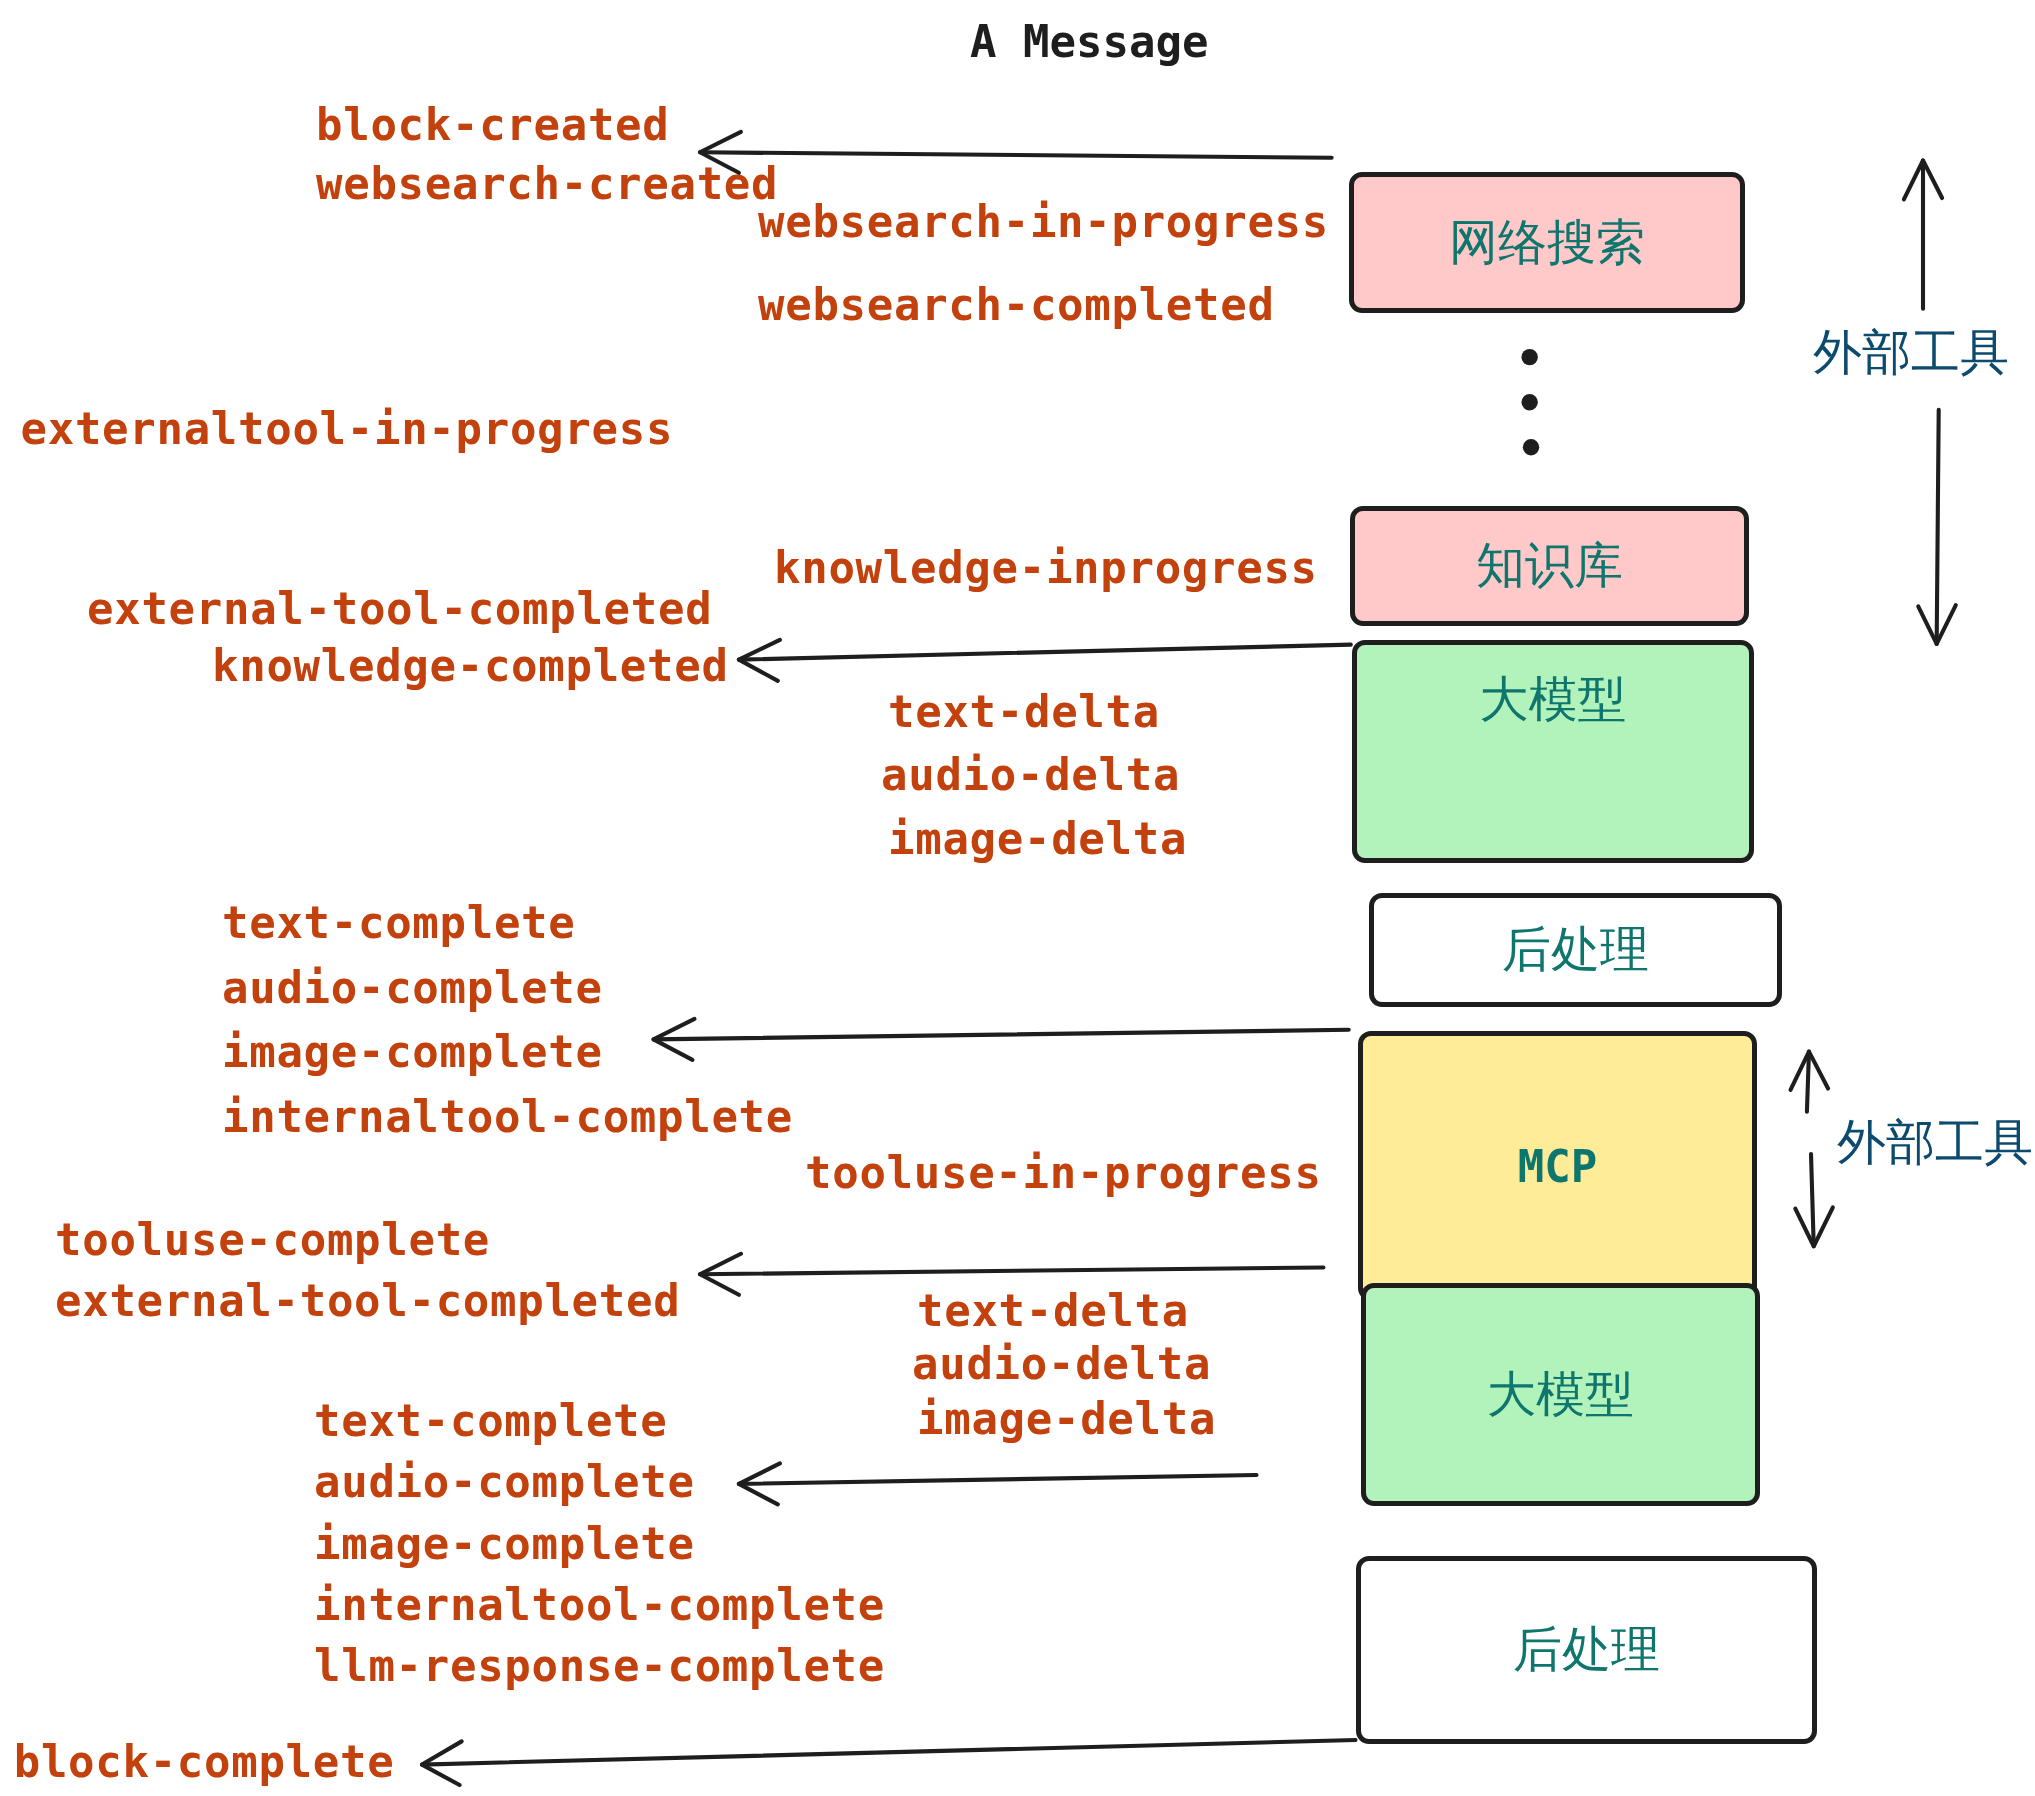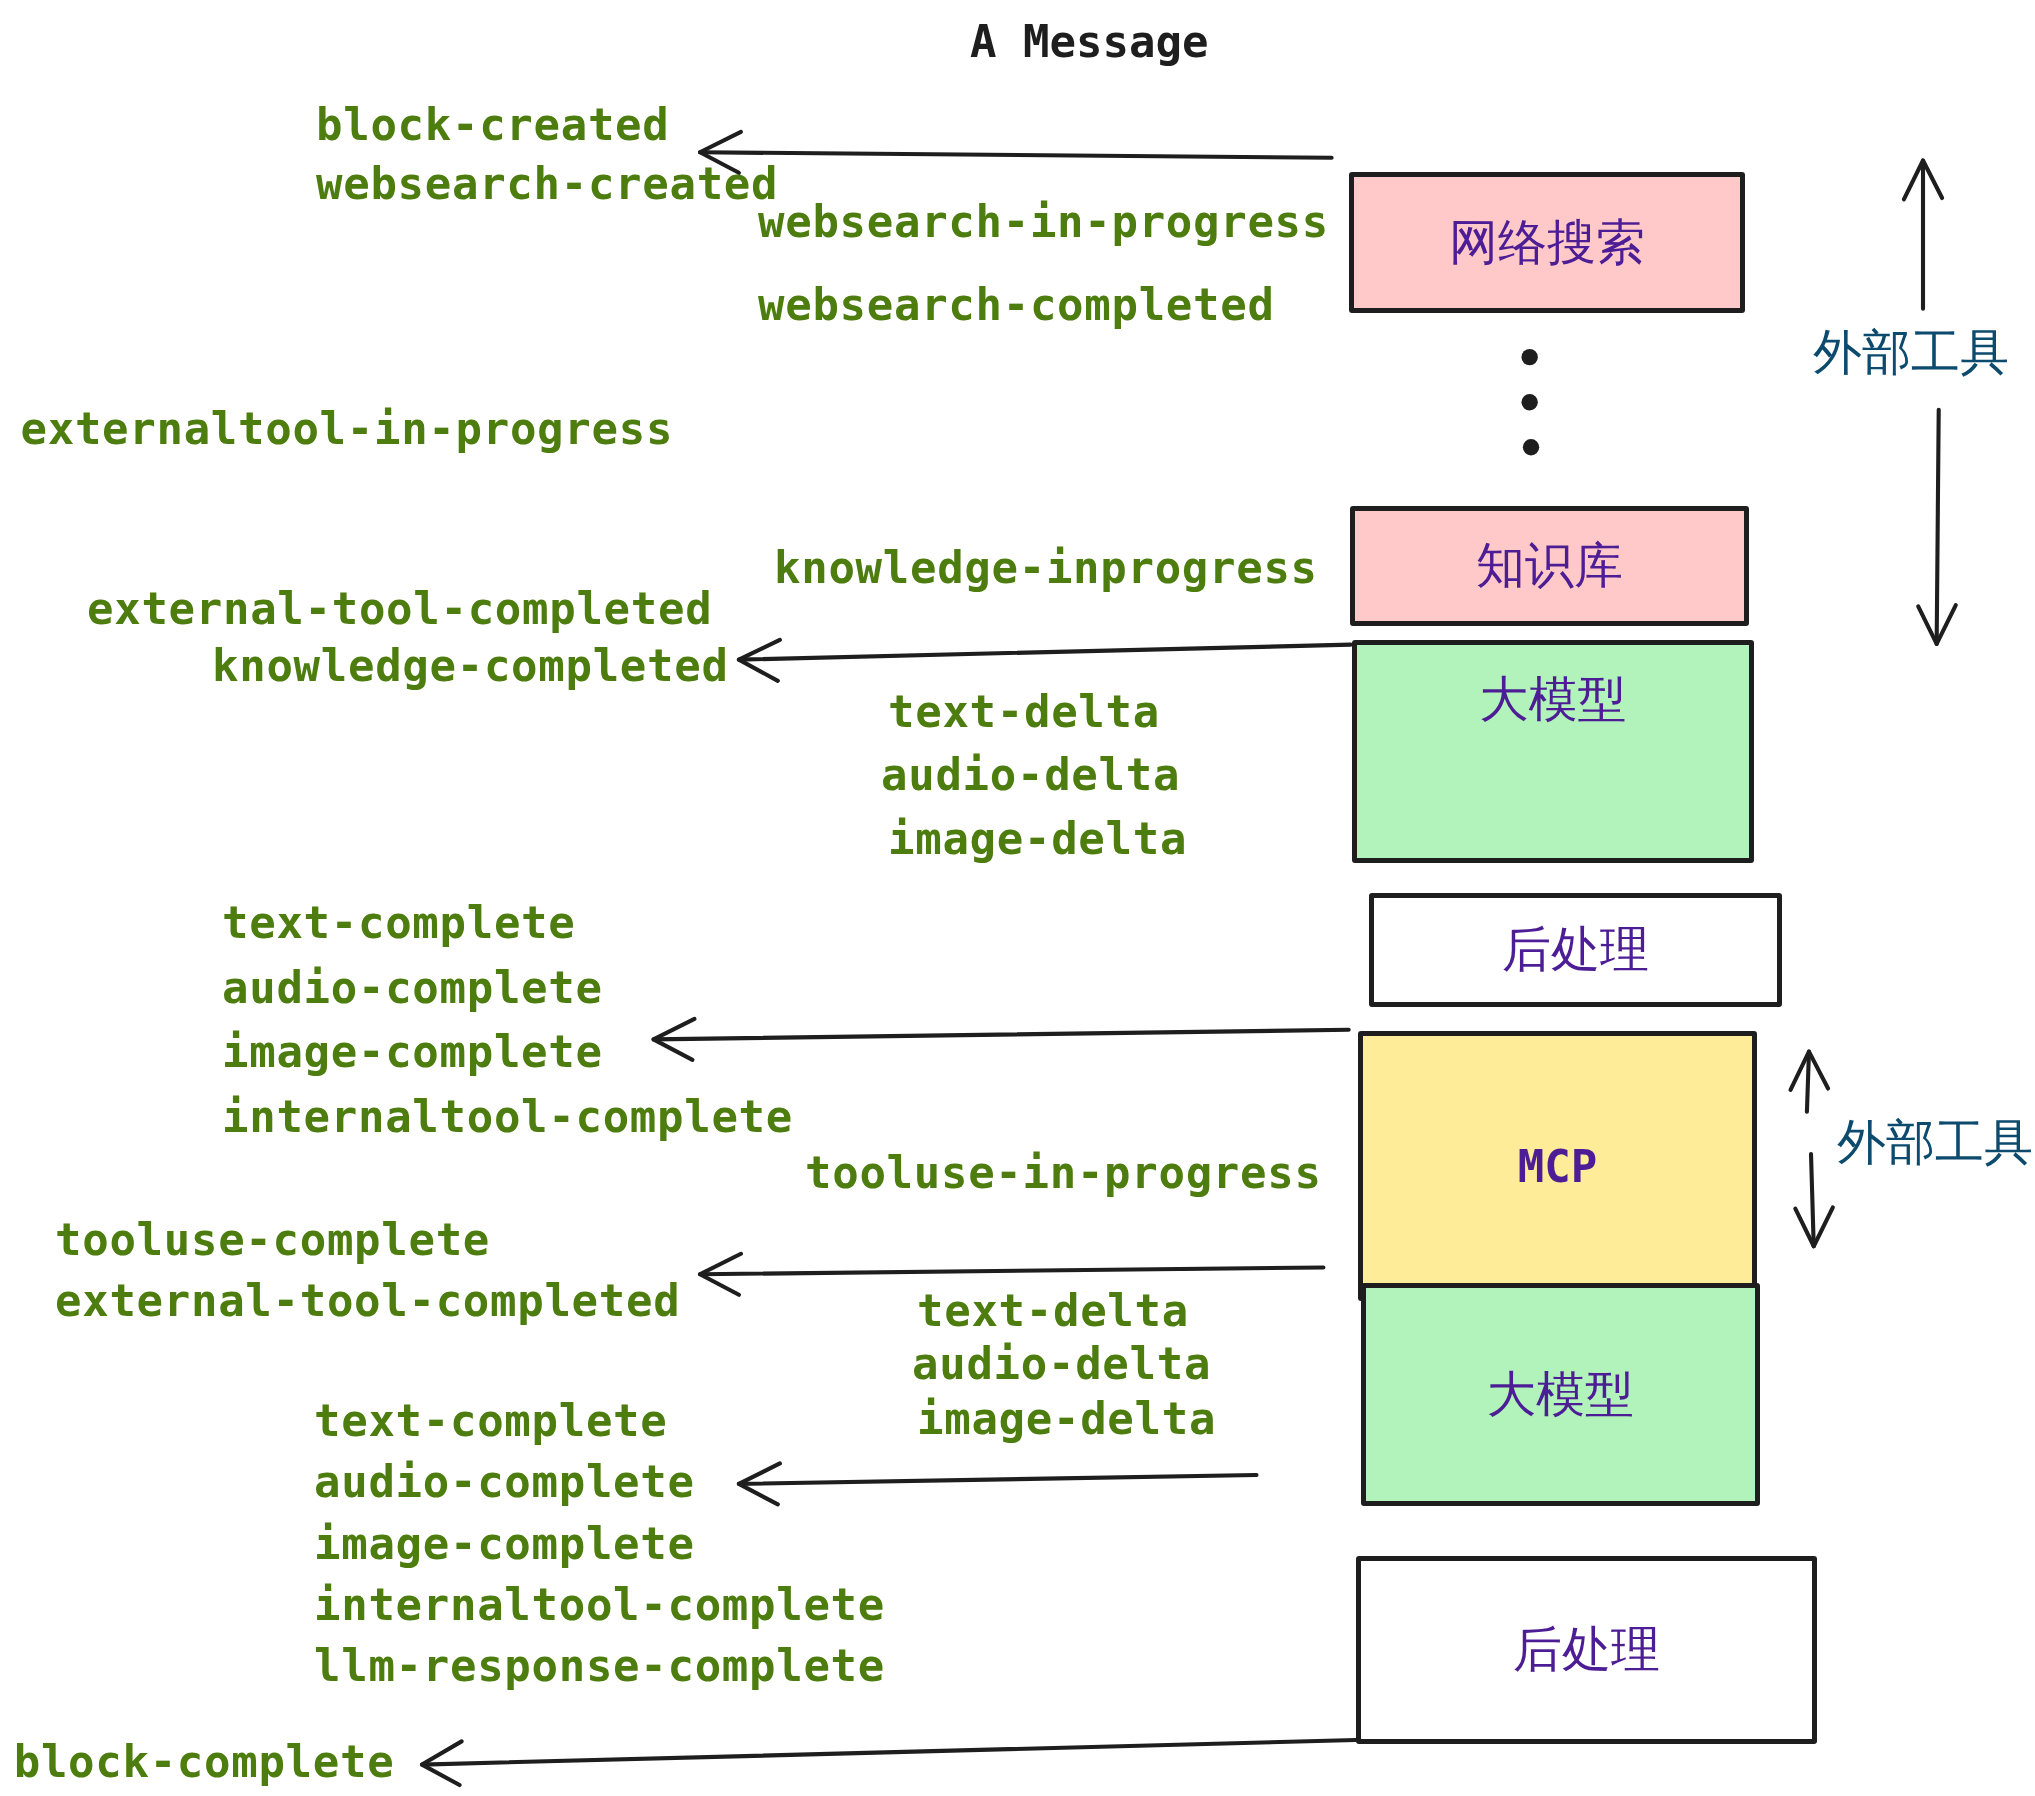--- a/index.html
+++ b/index.html
@@ -21,34 +21,34 @@
     font: bold 44px/1 "DejaVu Sans Mono", monospace;
     white-space: nowrap;
     transform: translateY(-50%);
     color: #1e1e1e;
   }
   .ev {
     position: absolute;
     font: bold 44px/1 "DejaVu Sans Mono", monospace;
     white-space: nowrap;
     transform: translateY(-50%);
-    color: #4d7c0f;
+    color: #c2410c;
     letter-spacing: 0.7px;
   }
   .box {
     position: absolute;
     box-sizing: border-box;
     border: 5.5px solid #1e1e1e;
-    border-radius: 3px;
+    border-radius: 13px;
     display: flex;
     align-items: center;
     justify-content: center;
     font-family: "DejaVu Sans", sans-serif;
     font-size: 49px;
-    color: #4c1d95;
+    color: #0f766e;
     white-space: nowrap;
   }
   .box.label-top { align-items: flex-start; padding-top: 22px; }
   .box.mono-label {
     font-family: "DejaVu Sans Mono", monospace;
     font-weight: bold;
     font-size: 44px;
   }
   .side-note {
     position: absolute;

